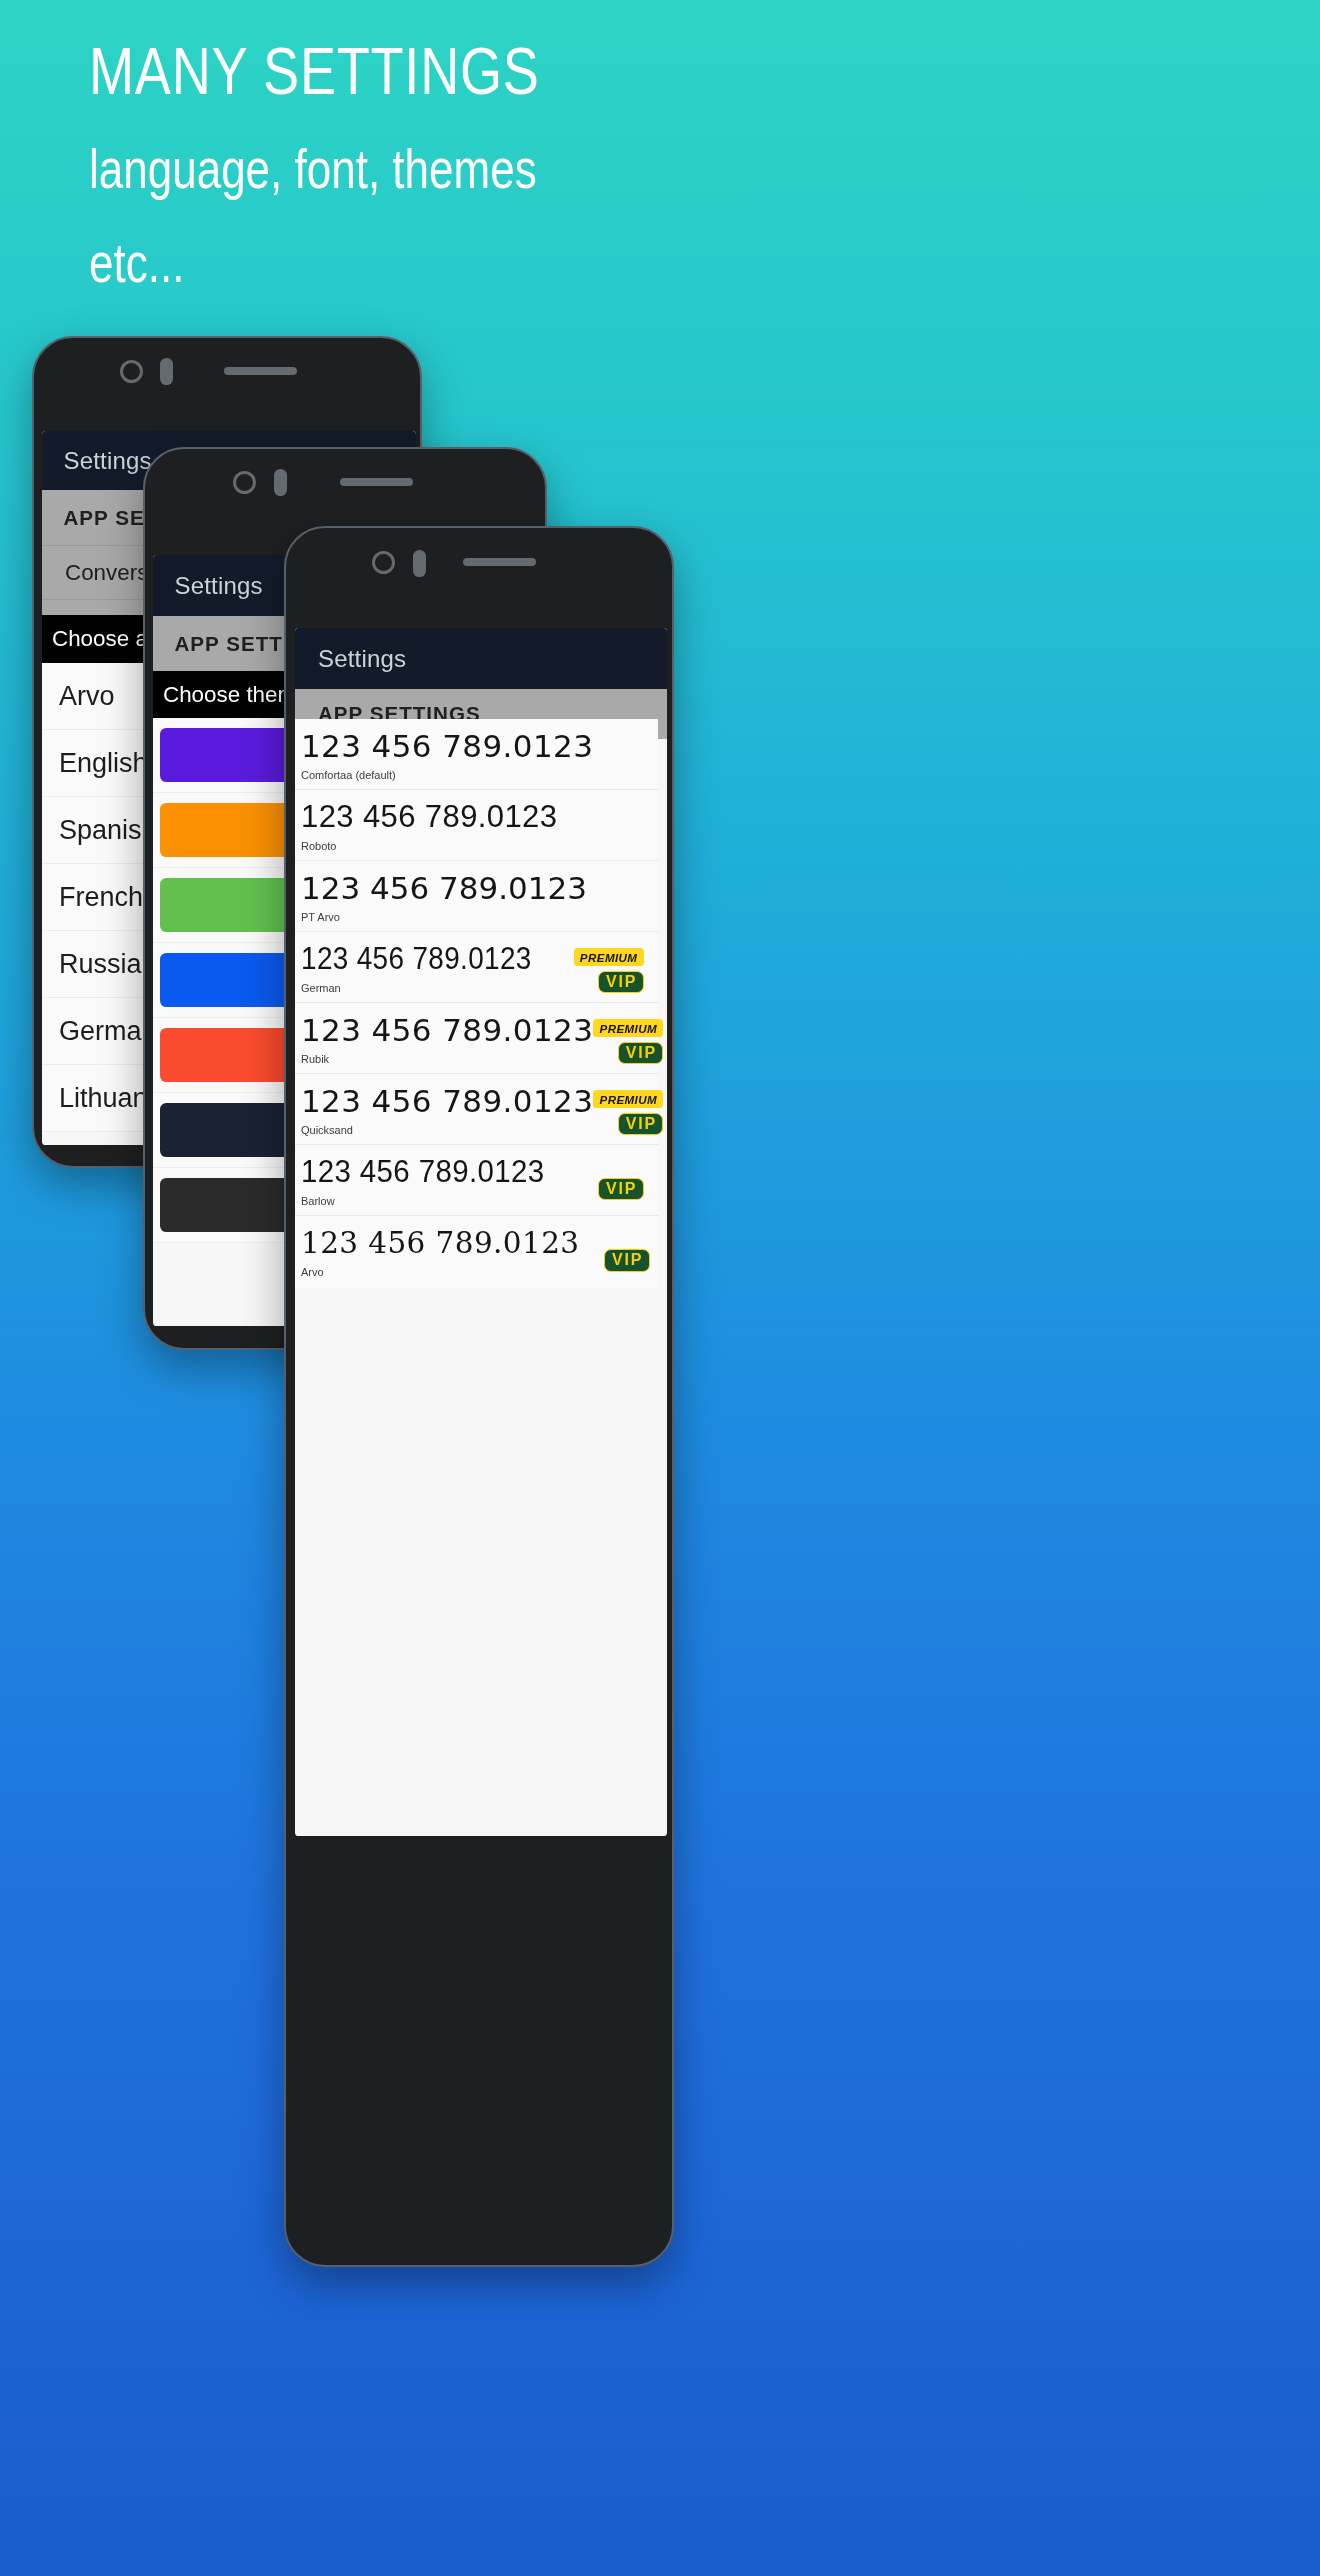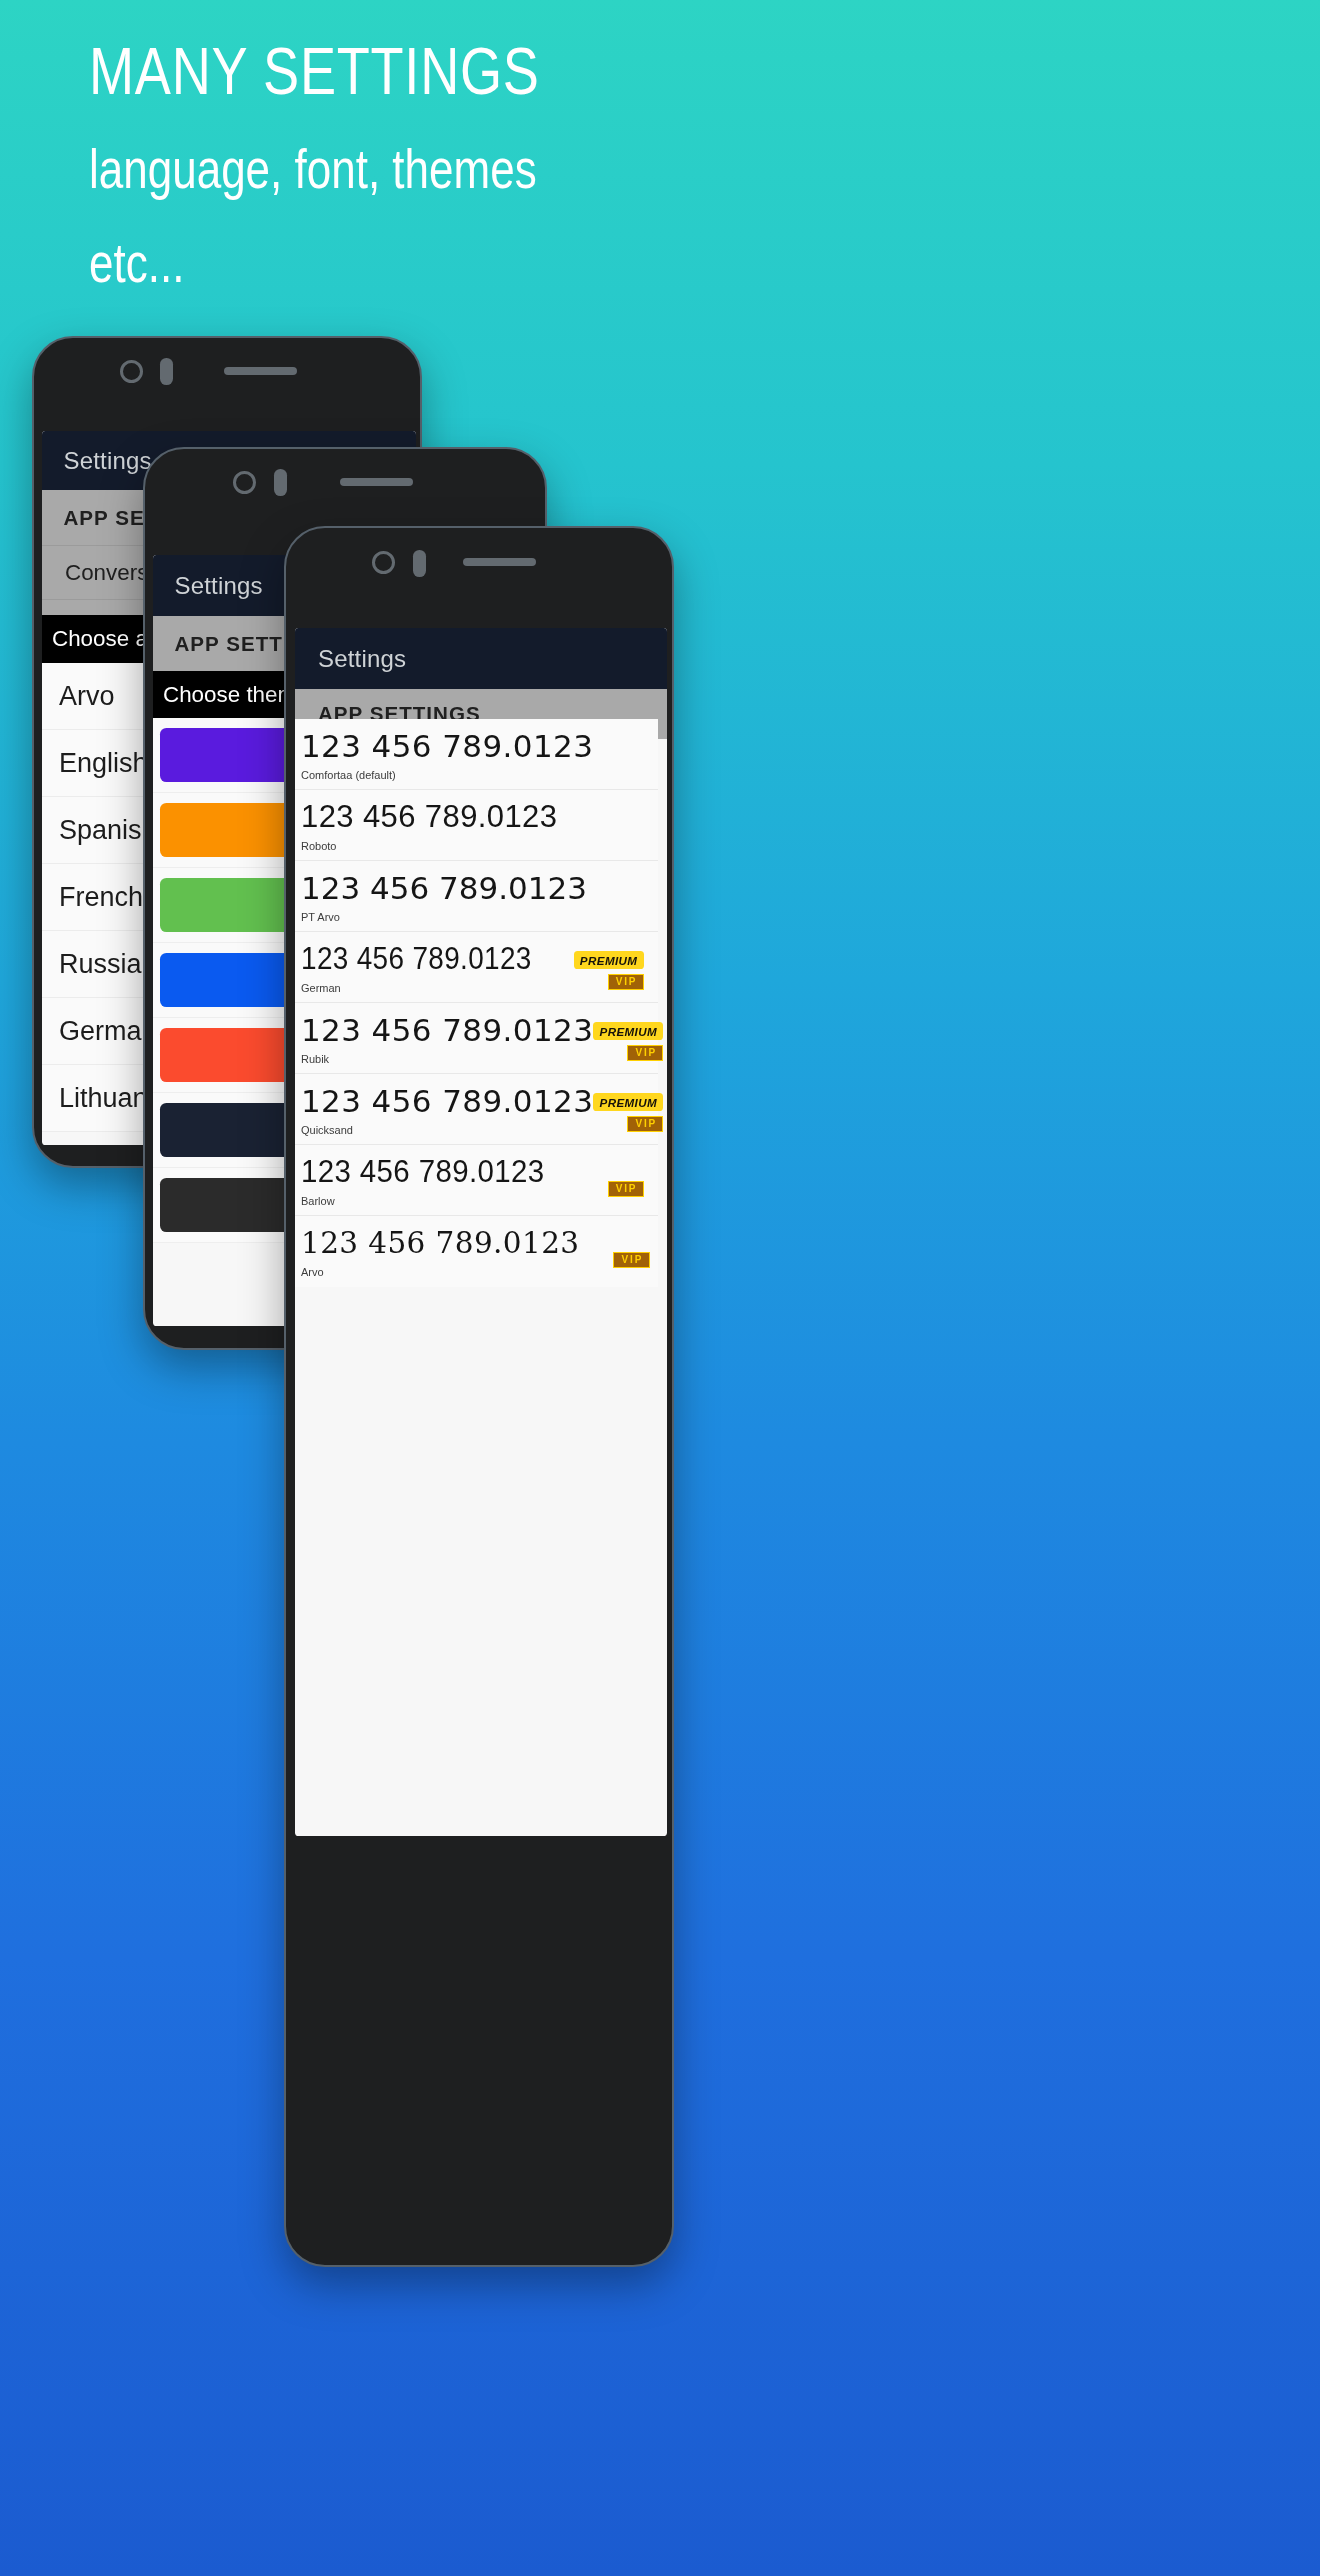--- a/index.html
+++ b/index.html
@@ -173,28 +173,28 @@
     background: #FFD71E;
     color: #16120a;
     font-size: 11.6px;
     font-weight: bold;
     font-style: italic;
     letter-spacing: 0.4px;
     padding: 2.7px 6.3px;
     border-radius: 3.6px;
   }
   .badge-vip {
-    background: #a16207;
+    background: #14532d;
     color: #FFD000;
-    font-size: 10px;
+    font-size: 16px;
     font-weight: bold;
     letter-spacing: 1.8px;
     padding: 1.8px 5.4px 1.8px 7.2px;
     border: 1.8px solid #FFD000;
-    border-radius: 0;
+    border-radius: 7px;
     line-height: 1.05;
   }
 </style>
 </head>
 <body>
 
 <div class="headline">
   <div class="l1">MANY SETTINGS</div>
   <div class="l2">language, font, themes</div>
   <div class="l3">etc...</div>

